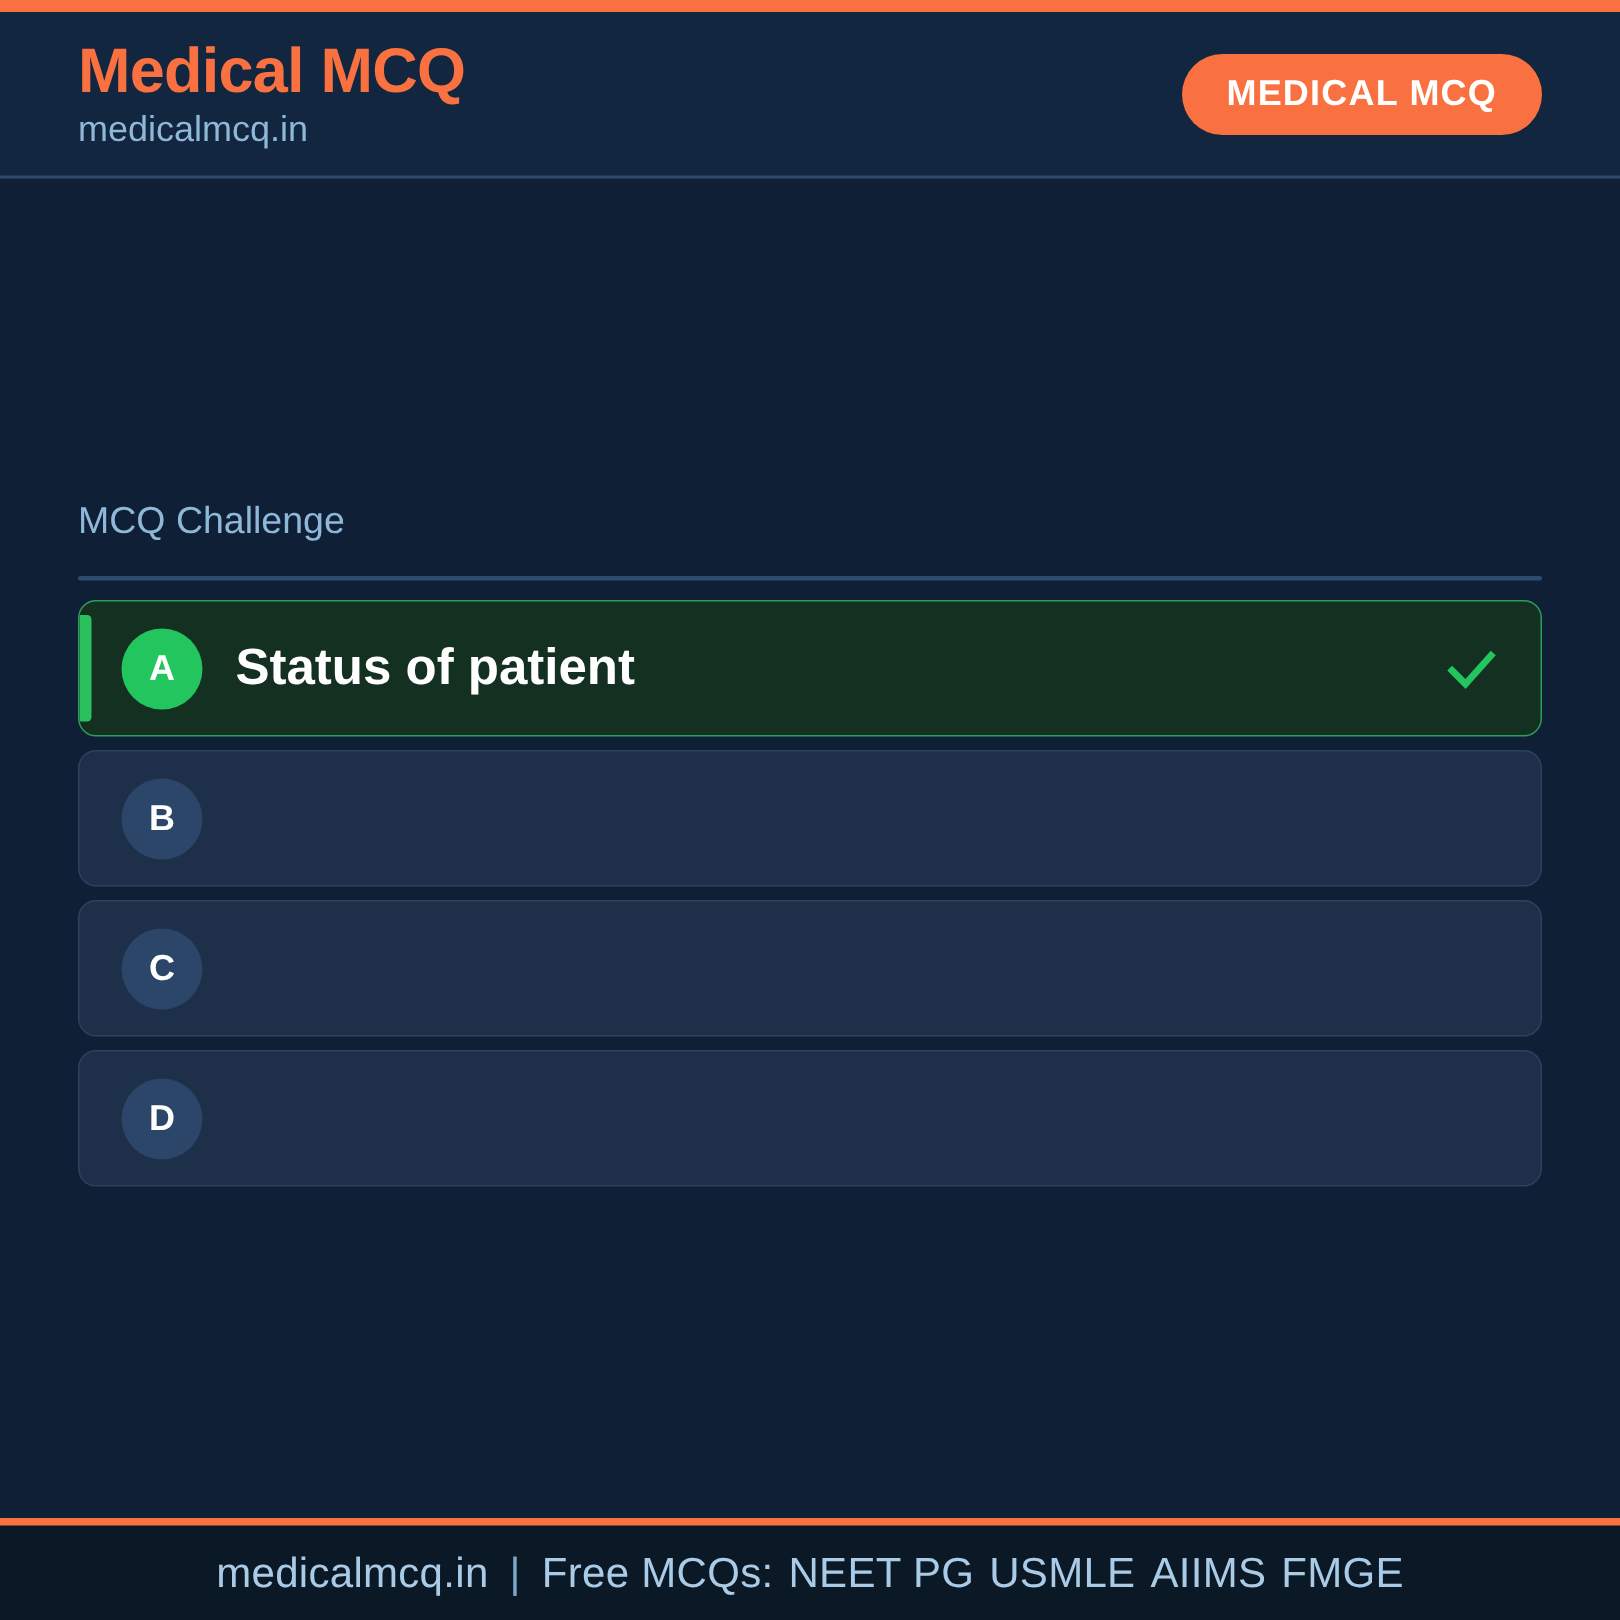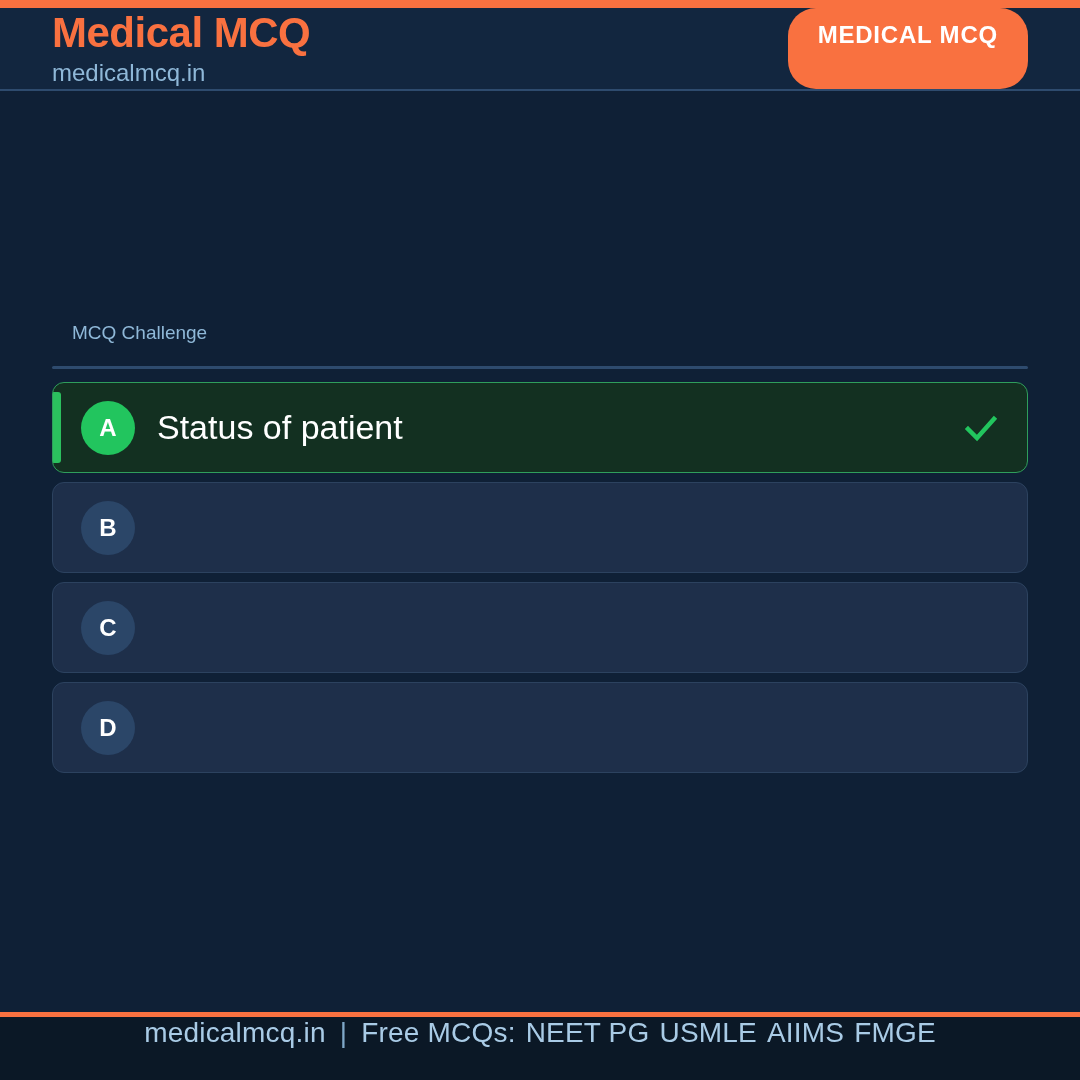--- a/index.html
+++ b/index.html
@@ -26,26 +26,27 @@
   .top-accent {
     height: 8px;
     width: 100%;
     background: #f97140;
     flex: 0 0 auto;
   }
 
   
   .header {
     flex: 0 0 auto;
-    height: 83px;
+    height: 111px;
     background: #12263f;
     border-bottom: 2px solid #2d4straightforward;
     border-bottom: 2px solid #2e4b6e;
     box-sizing: border-box;
     display: flex;
+    align-items: center;
     justify-content: space-between;
     padding: 0 52px;
     gap: 30px;
   }
   .brand-block {
     display: flex;
     flex-direction: column;
     justify-content: center;
     margin-top: 2px;
   }
@@ -80,25 +81,24 @@
     padding: 0 52px;
     box-sizing: border-box;
     display: flex;
     flex-direction: column;
     justify-content: center;
   }
   .content-inner {
     margin-top: -8px;
   }
   .eyebrow {
-    font-size: 19px;
+    font-size: 25px;
     color: #8fb8d8;
     margin-bottom: 6px;
     line-height: 1.2;
-    margin-left: 20px;
   }
   .question {
     font-size: 46px;
     font-weight: bold;
     color: #ffffff;
     line-height: 1.18;
     letter-spacing: -0.5px;
   }
   .divider {
     height: 3px;
@@ -139,20 +139,21 @@
     display: flex;
     align-items: center;
     justify-content: center;
   }
   .option .label {
     margin-left: 22px;
     font-size: 34px;
     color: #a9cbe6;
     line-height: 1.2;
     flex: 1 1 auto;
+    font-weight: bold;
   }
   .option .tick {
     flex: 0 0 auto;
     width: 40px;
     height: 40px;
     position: relative;
     visibility: hidden;
   }
 
   
@@ -183,20 +184,21 @@
   }
 
   
   .footer {
     flex: 0 0 auto;
     height: 68px;
     background: #0b1826;
     border-top: 5px solid #f97140;
     box-sizing: border-box;
     display: flex;
+    align-items: center;
     justify-content: center;
   }
   .footer-text {
     font-size: 28px;
     color: #a9cbe6;
     letter-spacing: 0.2px;
     white-space: nowrap;
   }
   .footer-text .sep {
     padding: 0 14px;

